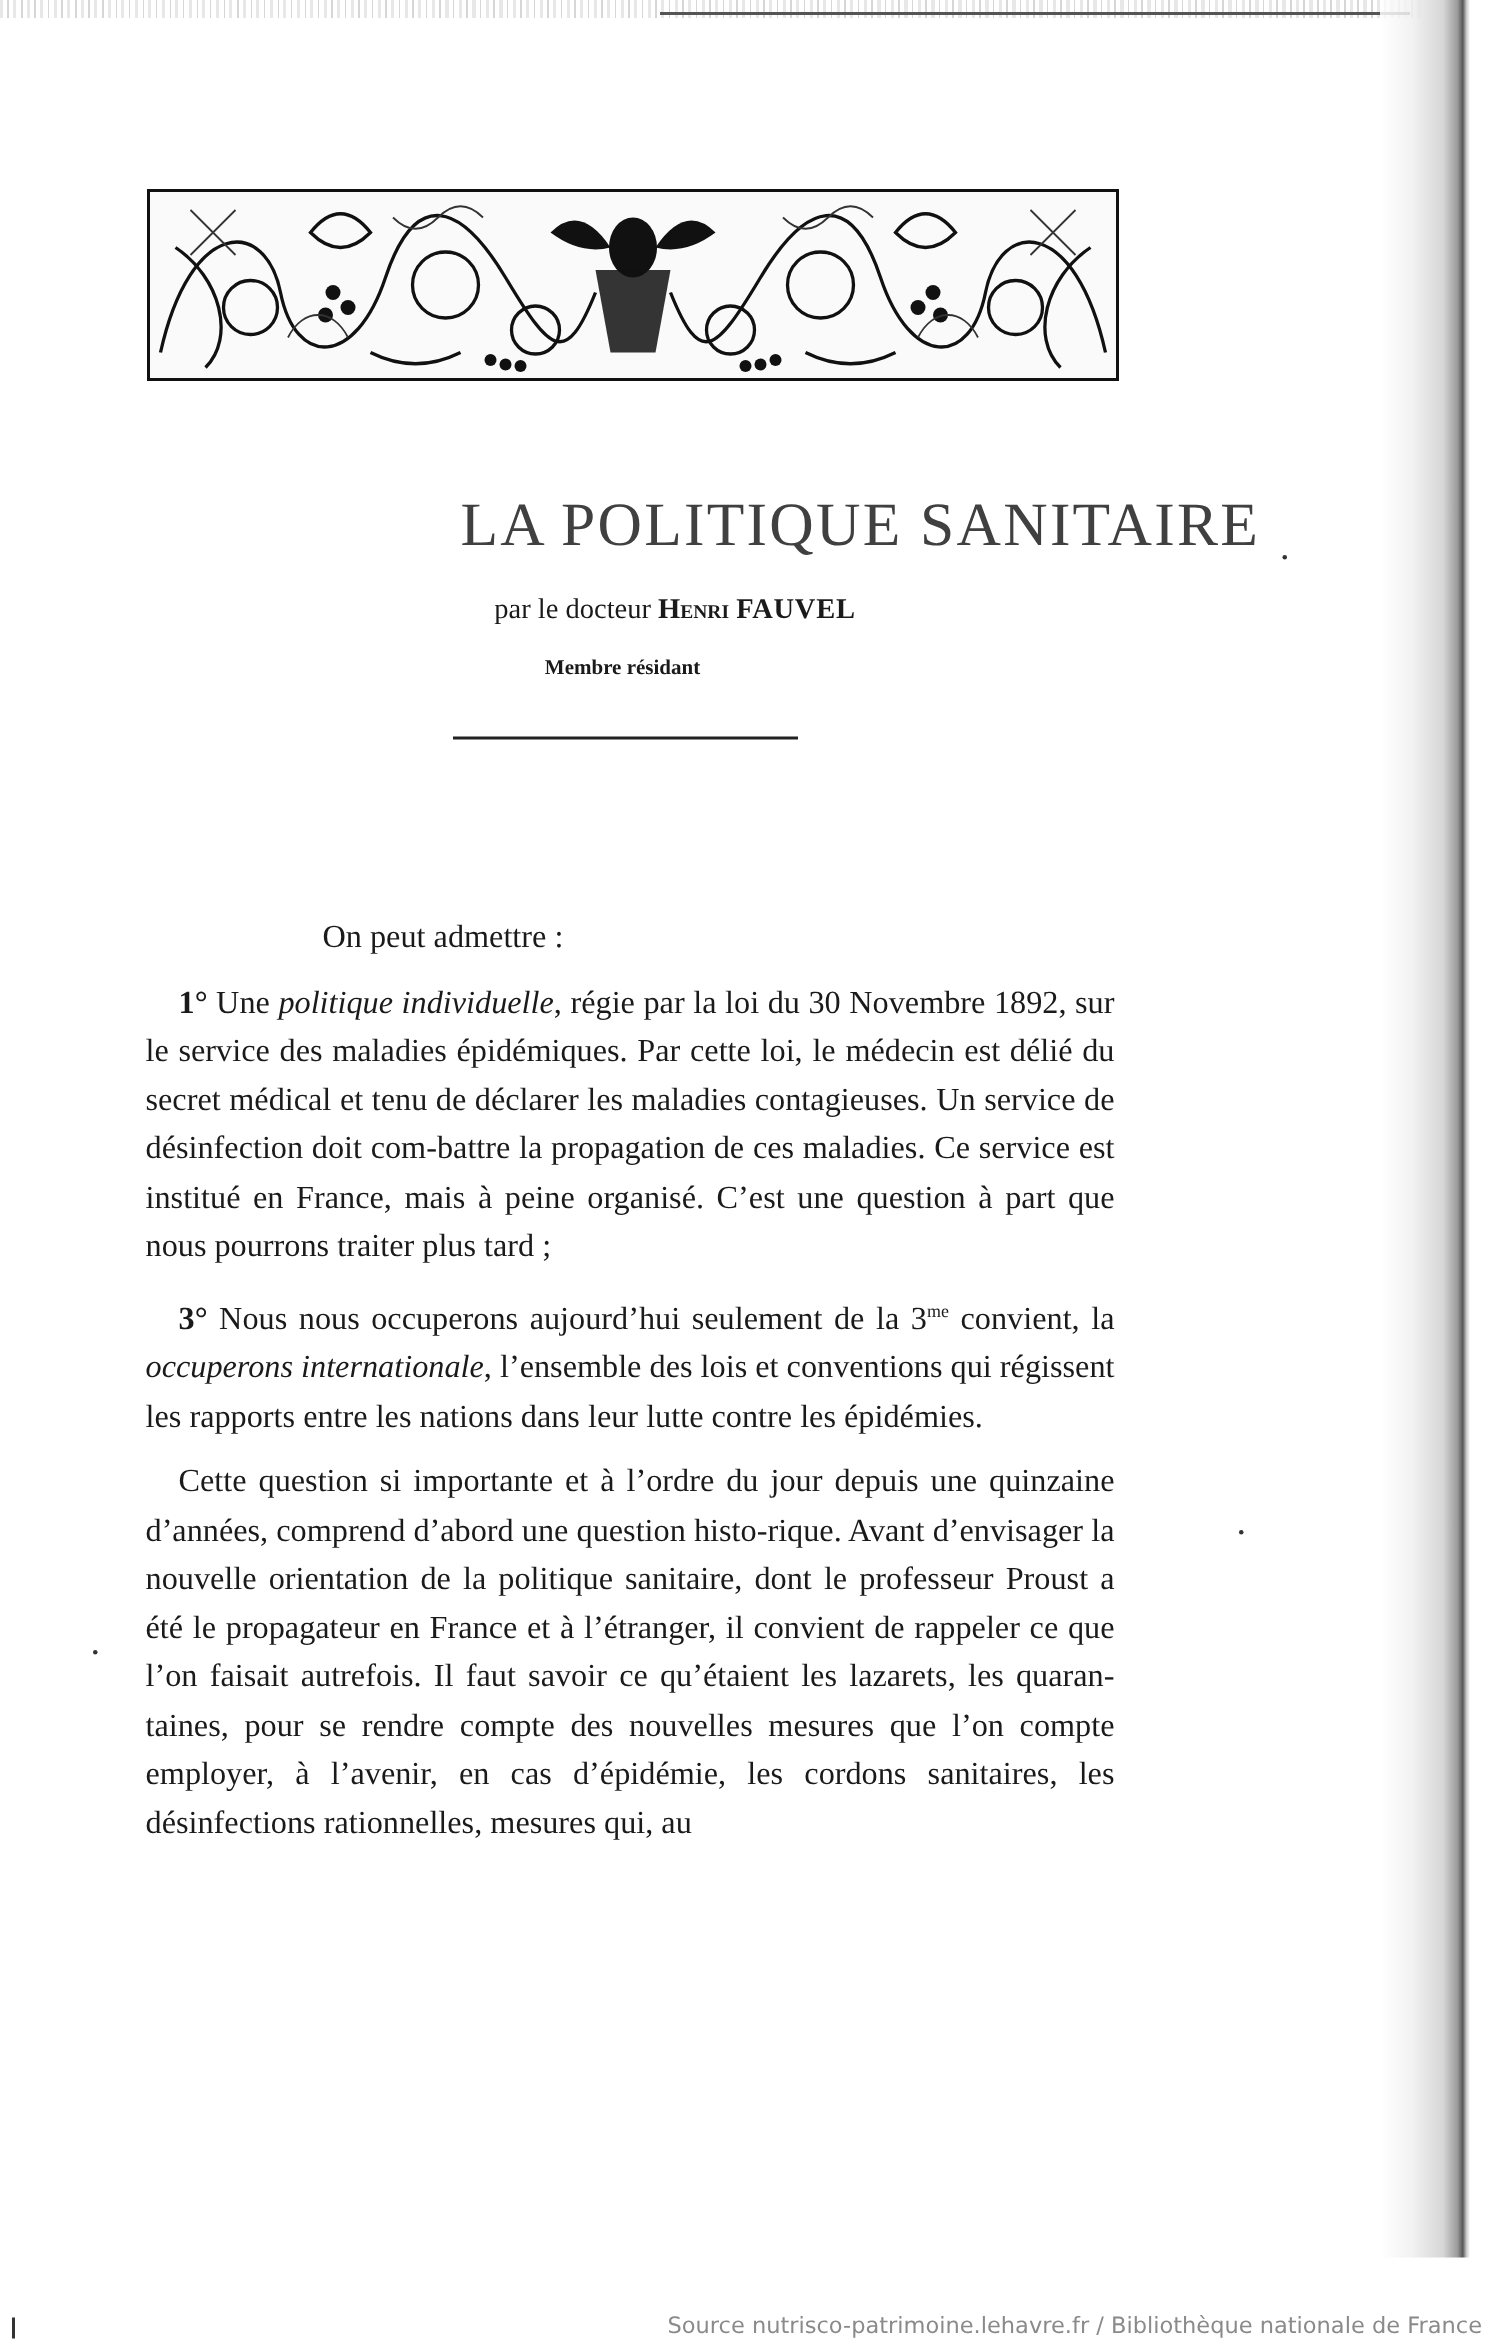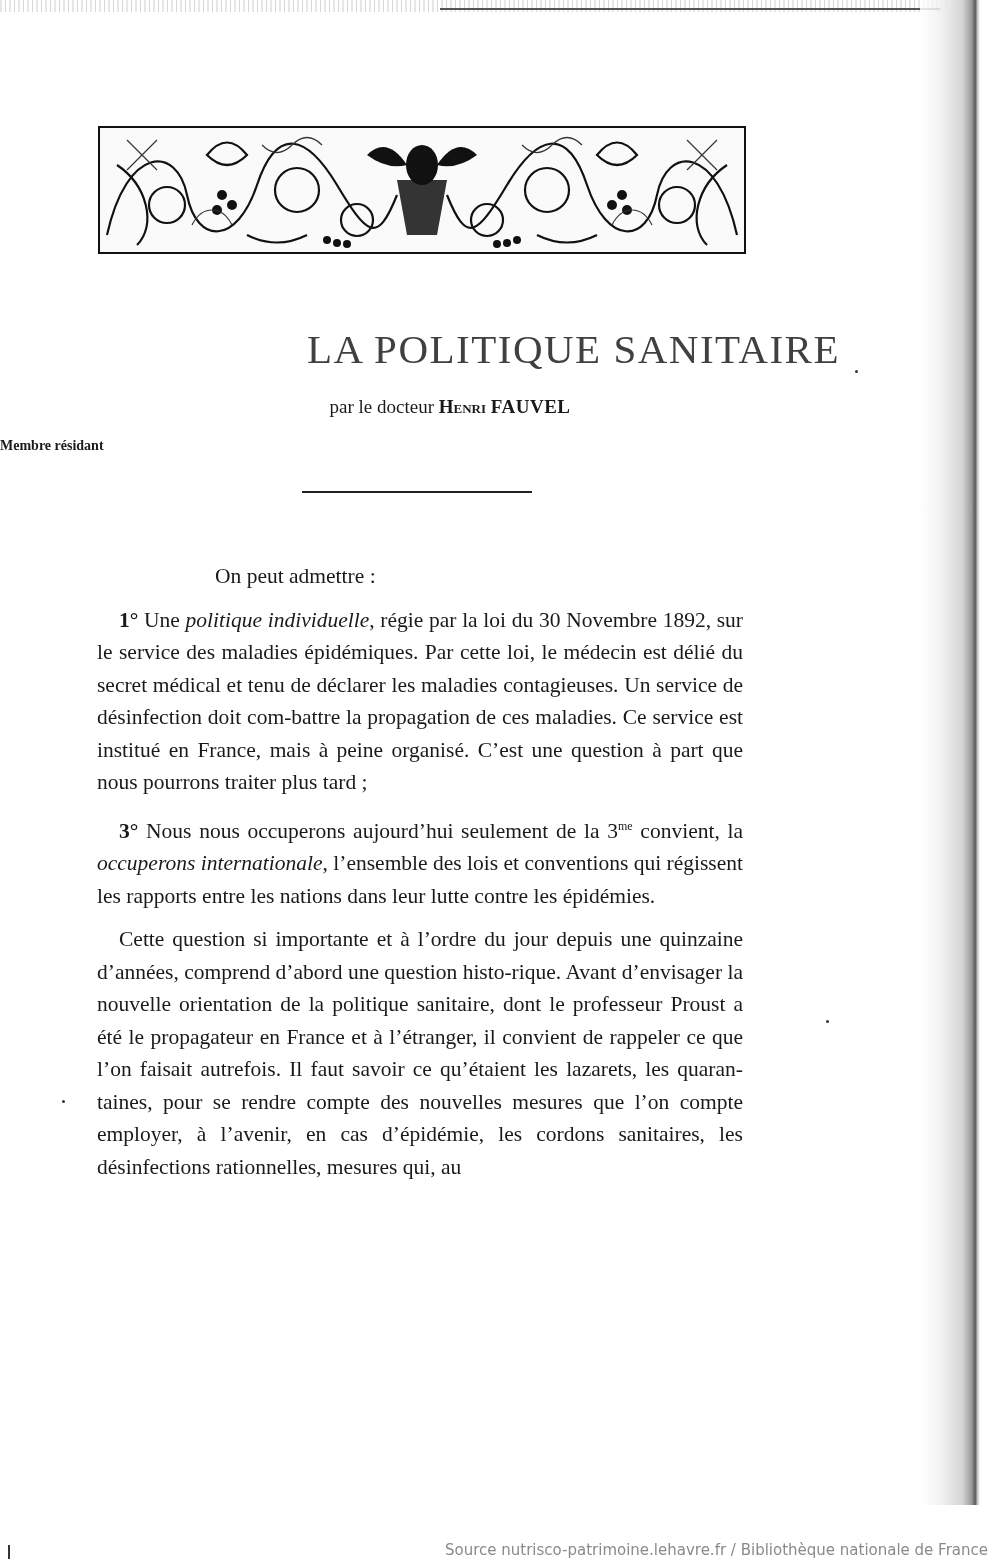--- a/index.html
+++ b/index.html
@@ -30,33 +30,33 @@
     font-family: "Liberation Serif", serif; font-size: 41px; letter-spacing: 1.5px;
     color: #404040; font-weight: normal;
   }
   .byline {
     position: absolute; left: 0; top: 396px; width: 820px; text-align: center;
     font-family: "Liberation Serif", serif; font-size: 19px; color: #1a1a1a; margin-left: 40px;
   }
   .byline .sc { font-variant: small-caps; font-weight: bold; }
   .byline .lname { font-weight: bold; letter-spacing: 0.5px; }
   .role {
-    position: absolute; left: 0; top: 438px; width: 830px; text-align: left;
+    position: absolute; left: 0; top: 438px; width: 830px; text-align: center;
     font-family: "Liberation Serif", serif; font-size: 14px; font-weight: bold;
   }
   .rule {
     position: absolute; left: 302px; top: 491px; width: 230px; height: 2px; background: #222;
   }
   .body {
     position: absolute; left: 97px; top: 560px; width: 646px;
     font-family: "Liberation Serif", serif; font-size: 21.5px; line-height: 32.5px;
     text-align: justify; color: #1a1a1a;
   }
   .body p { margin: 0 0 11px 0; text-indent: 22px; hyphens: manual; }
-  .body p.indent-big { text-indent: 118px; }
+  .body p.indent-big { text-indent: 118px; margin-top: 48px; }
   .body em { font-style: italic; }
   .body sup { font-size: 12px; }
   .footer {
     position: absolute; right: 8px; top: 1541px;
     font-family: "DejaVu Sans", sans-serif; font-size: 15px; color: #8a8a8a;
   }
   .speck { position: absolute; background: #333; border-radius: 50%; }
 </style>
 </head>
 <body>

